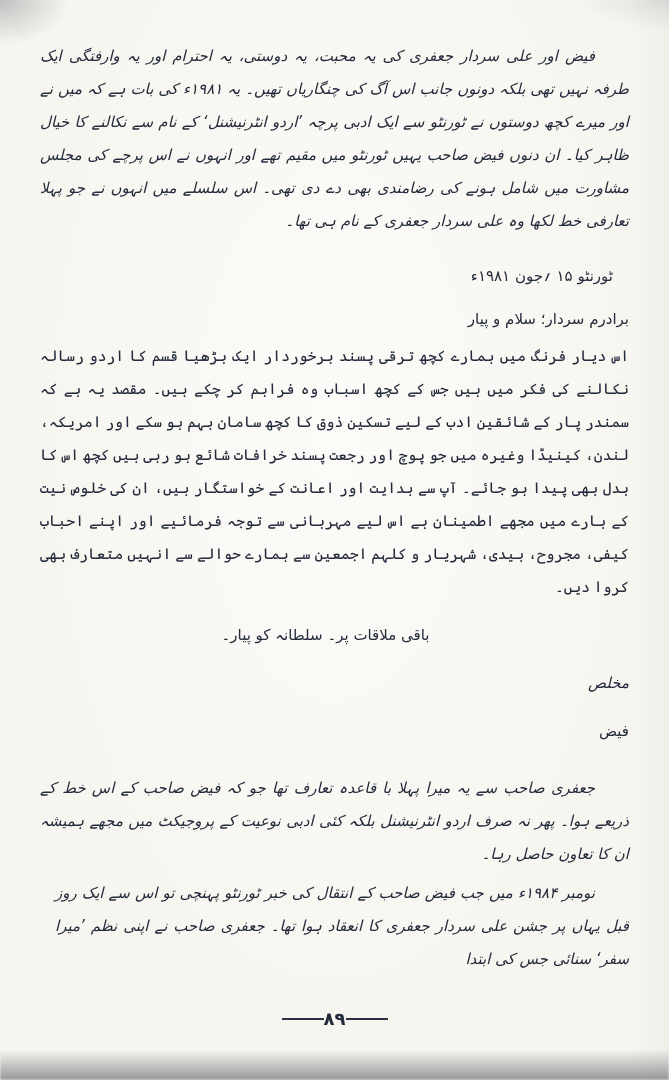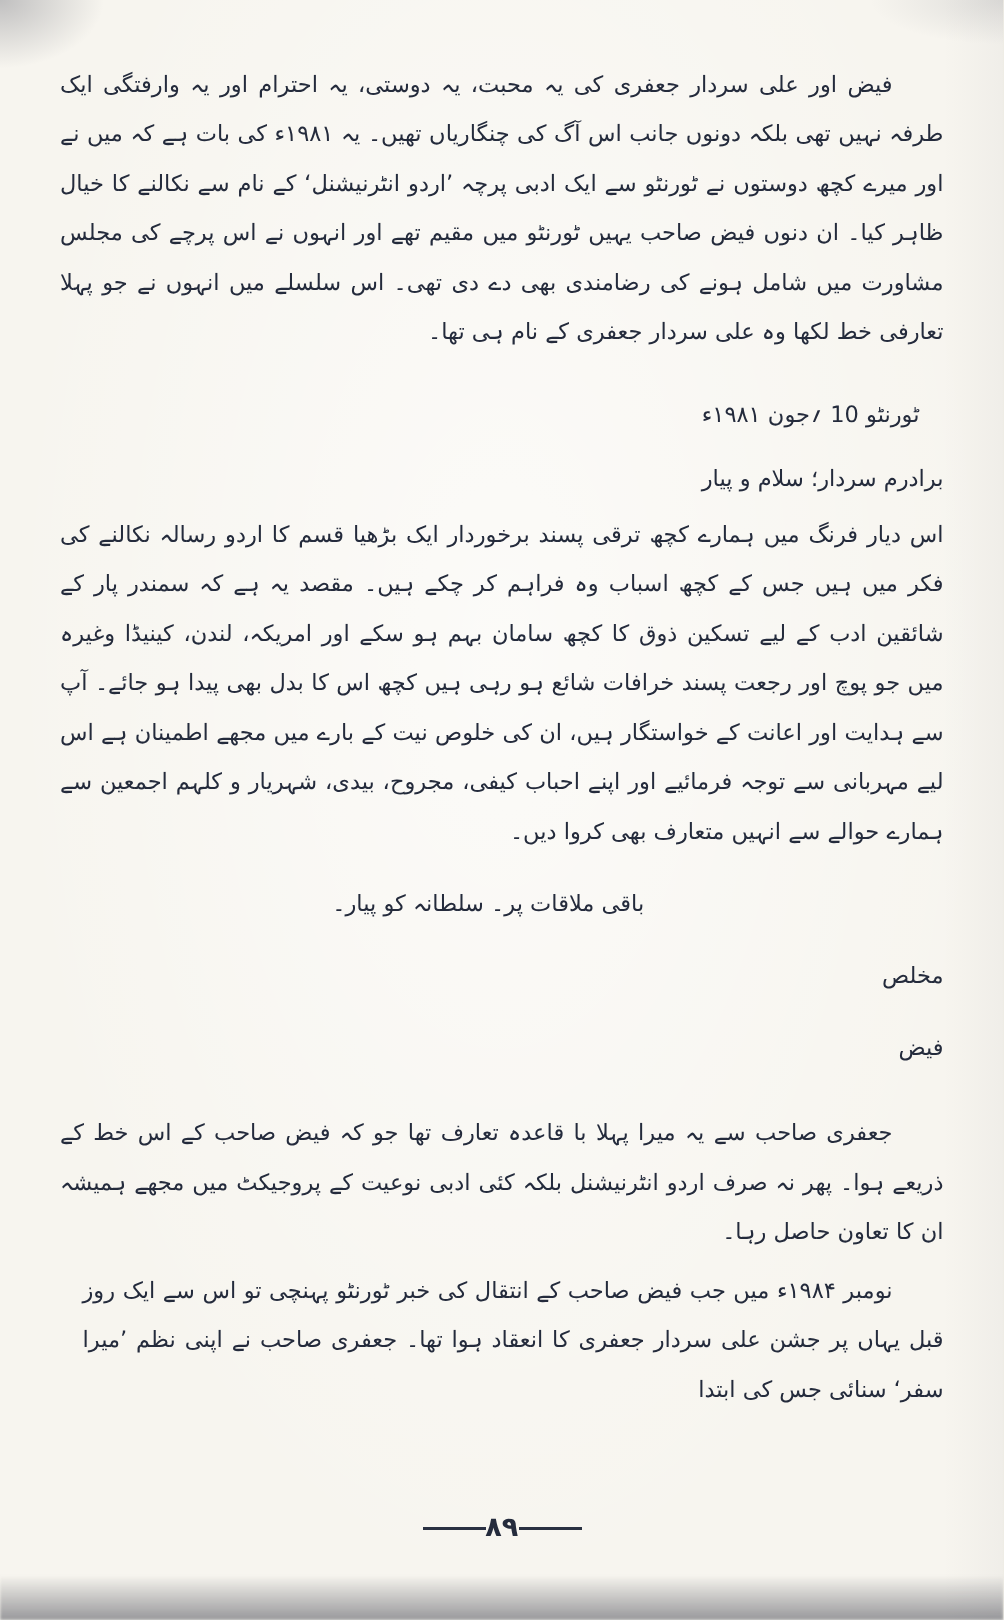--- a/index.html
+++ b/index.html
@@ -51,42 +51,45 @@
       left: 40px;
       direction: rtl;
       color: #242b3c;
       font-size: 15px;
       line-height: 2.2;
     }
     .para {
       margin: 0;
       text-align: justify;
       text-indent: 34px;
+      font-style: italic;
     }
     .dateline {
       margin: 22px 16px 0 0;
       text-align: right;
     }
     .salutation {
       margin: 10px 0 0 0;
       text-align: right;
     }
     .letter-body {
       margin-top: 4px;
       text-align: justify;
       text-indent: 0;
+      font-family: Liberation Serif, serif;
     }
     .closing-line {
       margin-top: 4px;
       text-align: center;
       text-indent: 18px;
     }
     .signoff {
       margin-top: 8px;
       text-align: right;
+      font-style: italic;
     }
     .signature {
       margin-top: 4px;
       text-align: right;
     }
     .after-letter {
       margin-top: 24px;
     }
     .final-para {
       margin-top: 6px;
@@ -117,21 +120,21 @@
 <body>
 
 <div class="page">
   <div class="corner-tl"></div>
   <div class="corner-tr"></div>
 
   <div class="content">
 
     <p class="para">فیض اور علی سردار جعفری کی یہ محبت، یہ دوستی، یہ احترام اور یہ وارفتگی ایک طرفہ نہیں تھی بلکہ دونوں جانب اس آگ کی چنگاریاں تھیں۔ یہ ۱۹۸۱ء کی بات ہے کہ میں نے اور میرے کچھ دوستوں نے ٹورنٹو سے ایک ادبی پرچہ ’اردو انٹرنیشنل‘ کے نام سے نکالنے کا خیال ظاہر کیا۔ ان دنوں فیض صاحب یہیں ٹورنٹو میں مقیم تھے اور انہوں نے اس پرچے کی مجلس مشاورت میں شامل ہونے کی رضامندی بھی دے دی تھی۔ اس سلسلے میں انہوں نے جو پہلا تعارفی خط لکھا وہ علی سردار جعفری کے نام ہی تھا۔</p>
 
-    <p class="dateline">ٹورنٹو 10 ؍جون ۱۹۸۱ء</p>
+    <p class="dateline">ٹورنٹو ۱۵ ؍جون ۱۹۸۱ء</p>
 
     <p class="salutation">برادرم سردار؛ سلام و پیار</p>
 
     <p class="letter-body">اس دیار فرنگ میں ہمارے کچھ ترقی پسند برخوردار ایک بڑھیا قسم کا اردو رسالہ نکالنے کی فکر میں ہیں جس کے کچھ اسباب وہ فراہم کر چکے ہیں۔ مقصد یہ ہے کہ سمندر پار کے شائقین ادب کے لیے تسکین ذوق کا کچھ سامان بہم ہو سکے اور امریکہ، لندن، کینیڈا وغیرہ میں جو پوچ اور رجعت پسند خرافات شائع ہو رہی ہیں کچھ اس کا بدل بھی پیدا ہو جائے۔ آپ سے ہدایت اور اعانت کے خواستگار ہیں، ان کی خلوص نیت کے بارے میں مجھے اطمینان ہے اس لیے مہربانی سے توجہ فرمائیے اور اپنے احباب کیفی، مجروح، بیدی، شہریار و کلہم اجمعین سے ہمارے حوالے سے انہیں متعارف بھی کروا دیں۔</p>
 
     <p class="closing-line">باقی ملاقات پر۔ سلطانہ کو پیار۔</p>
 
     <p class="signoff">مخلص</p>
 
     <p class="signature">فیض</p>

